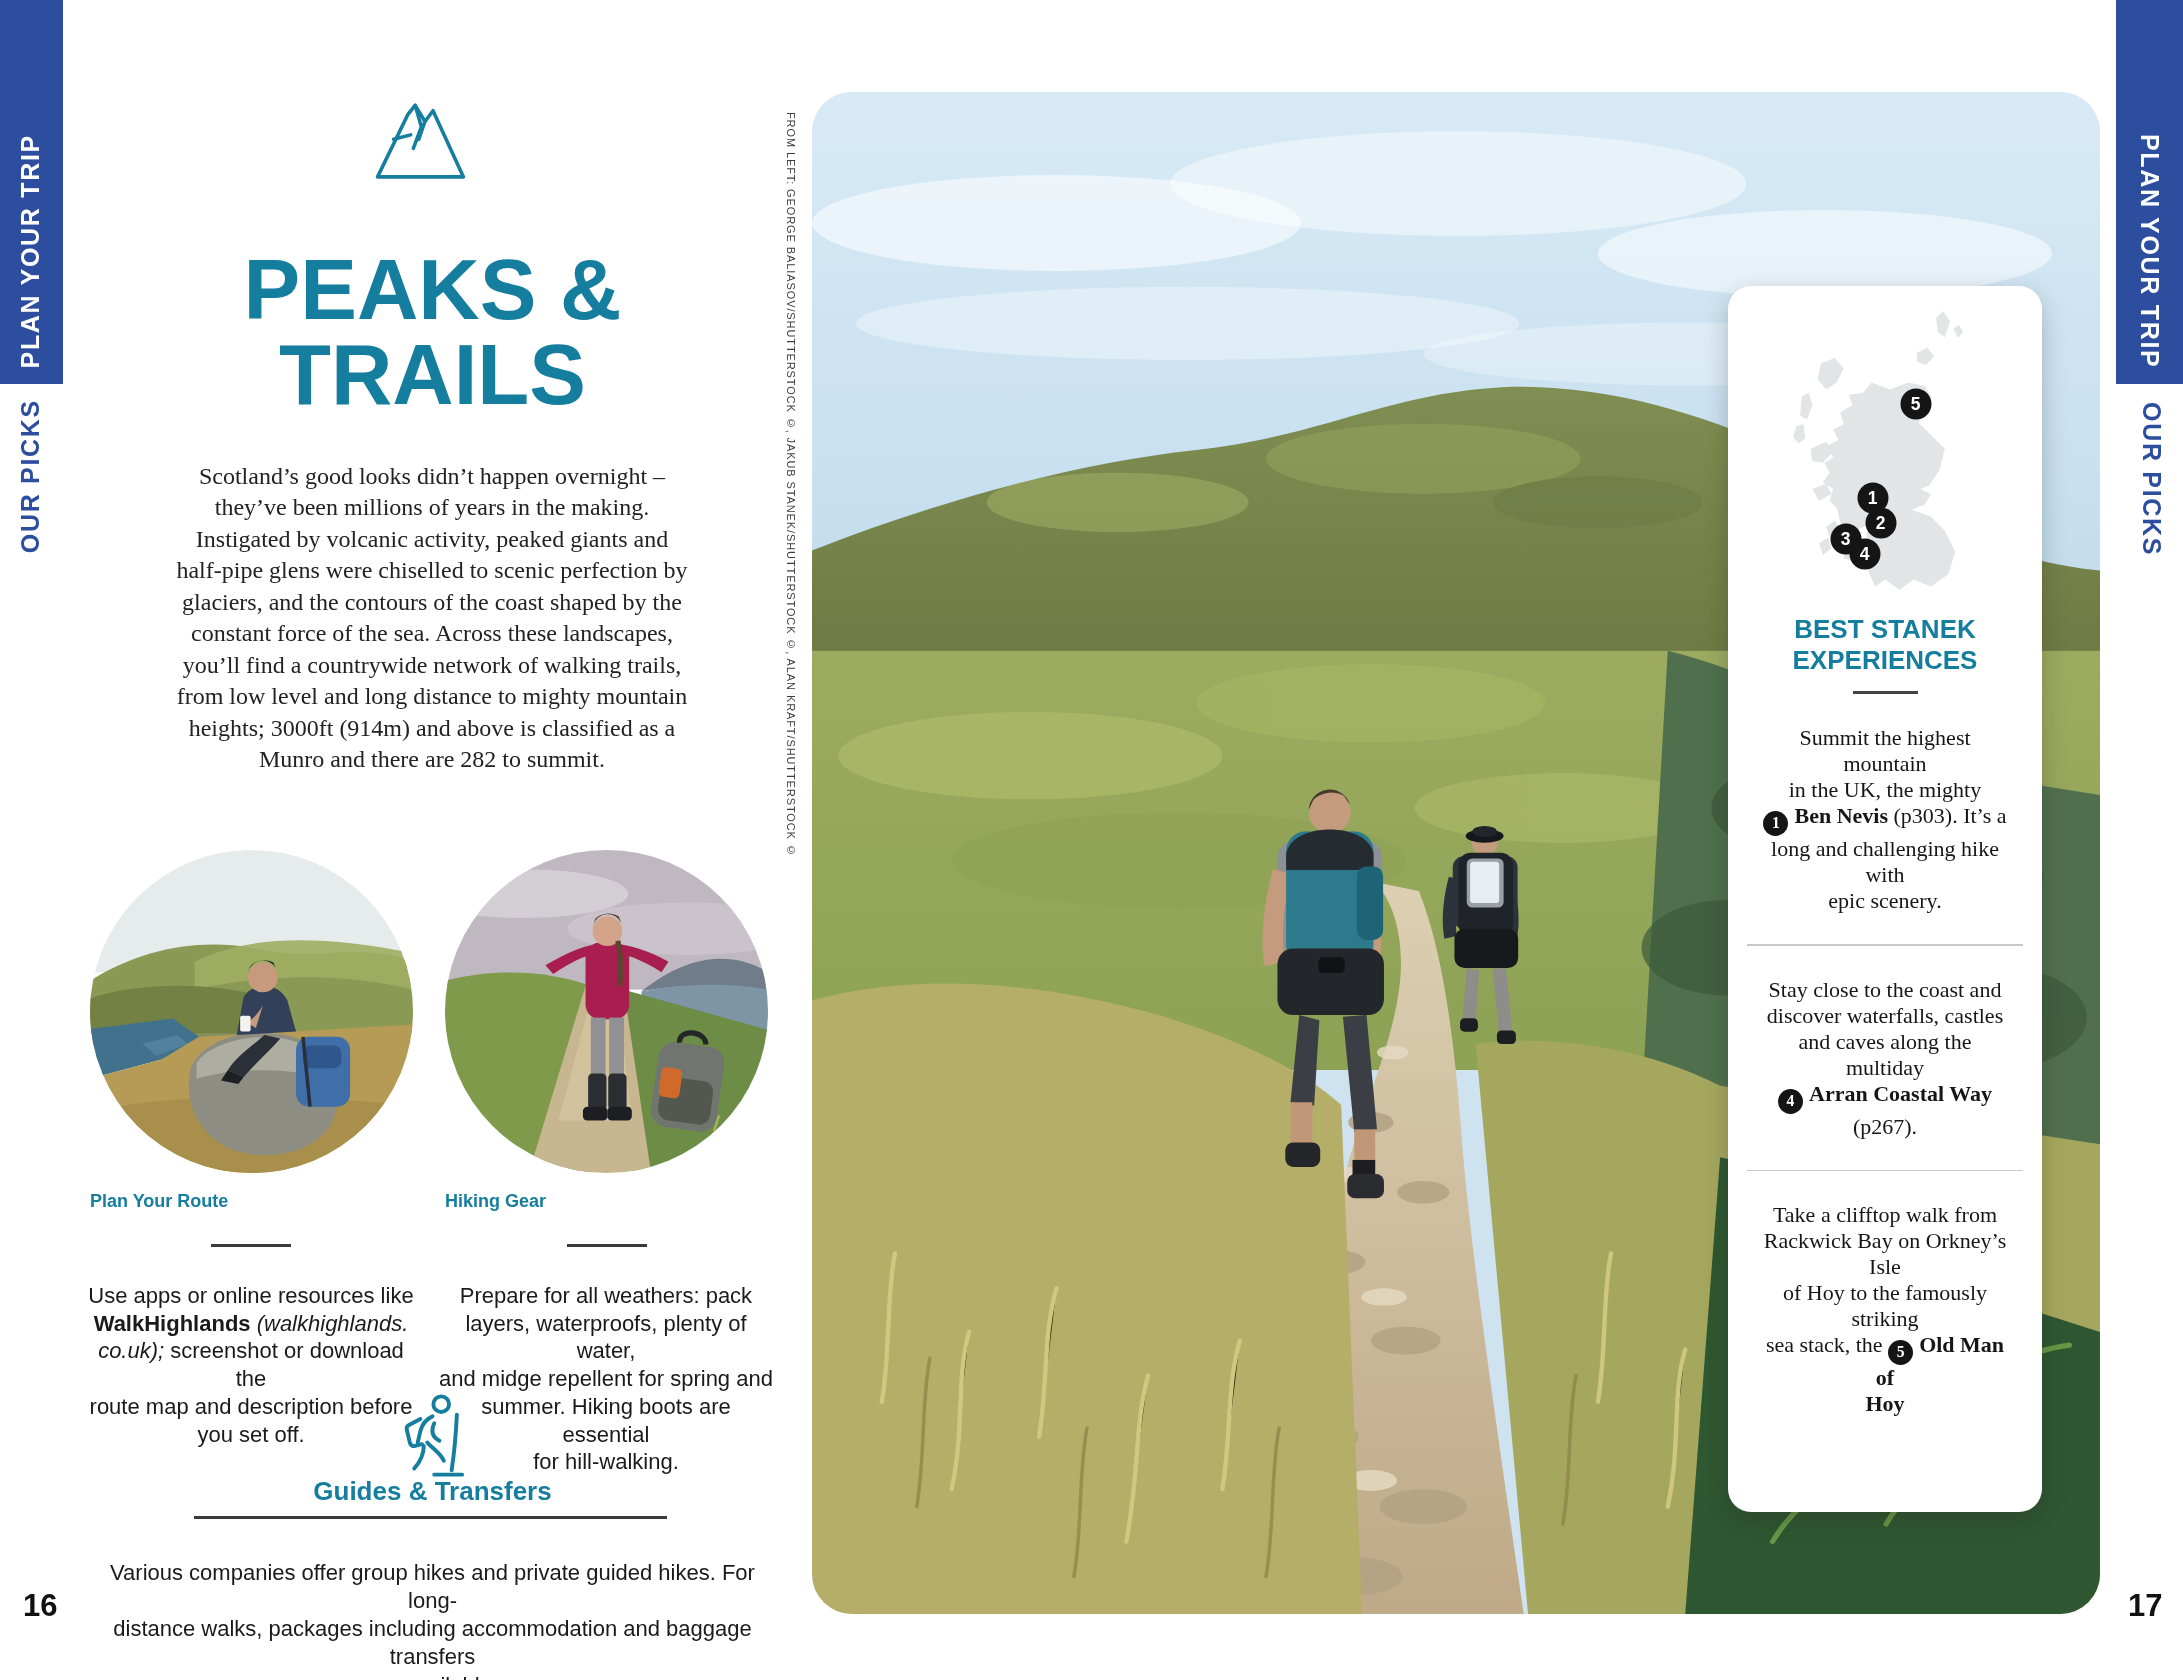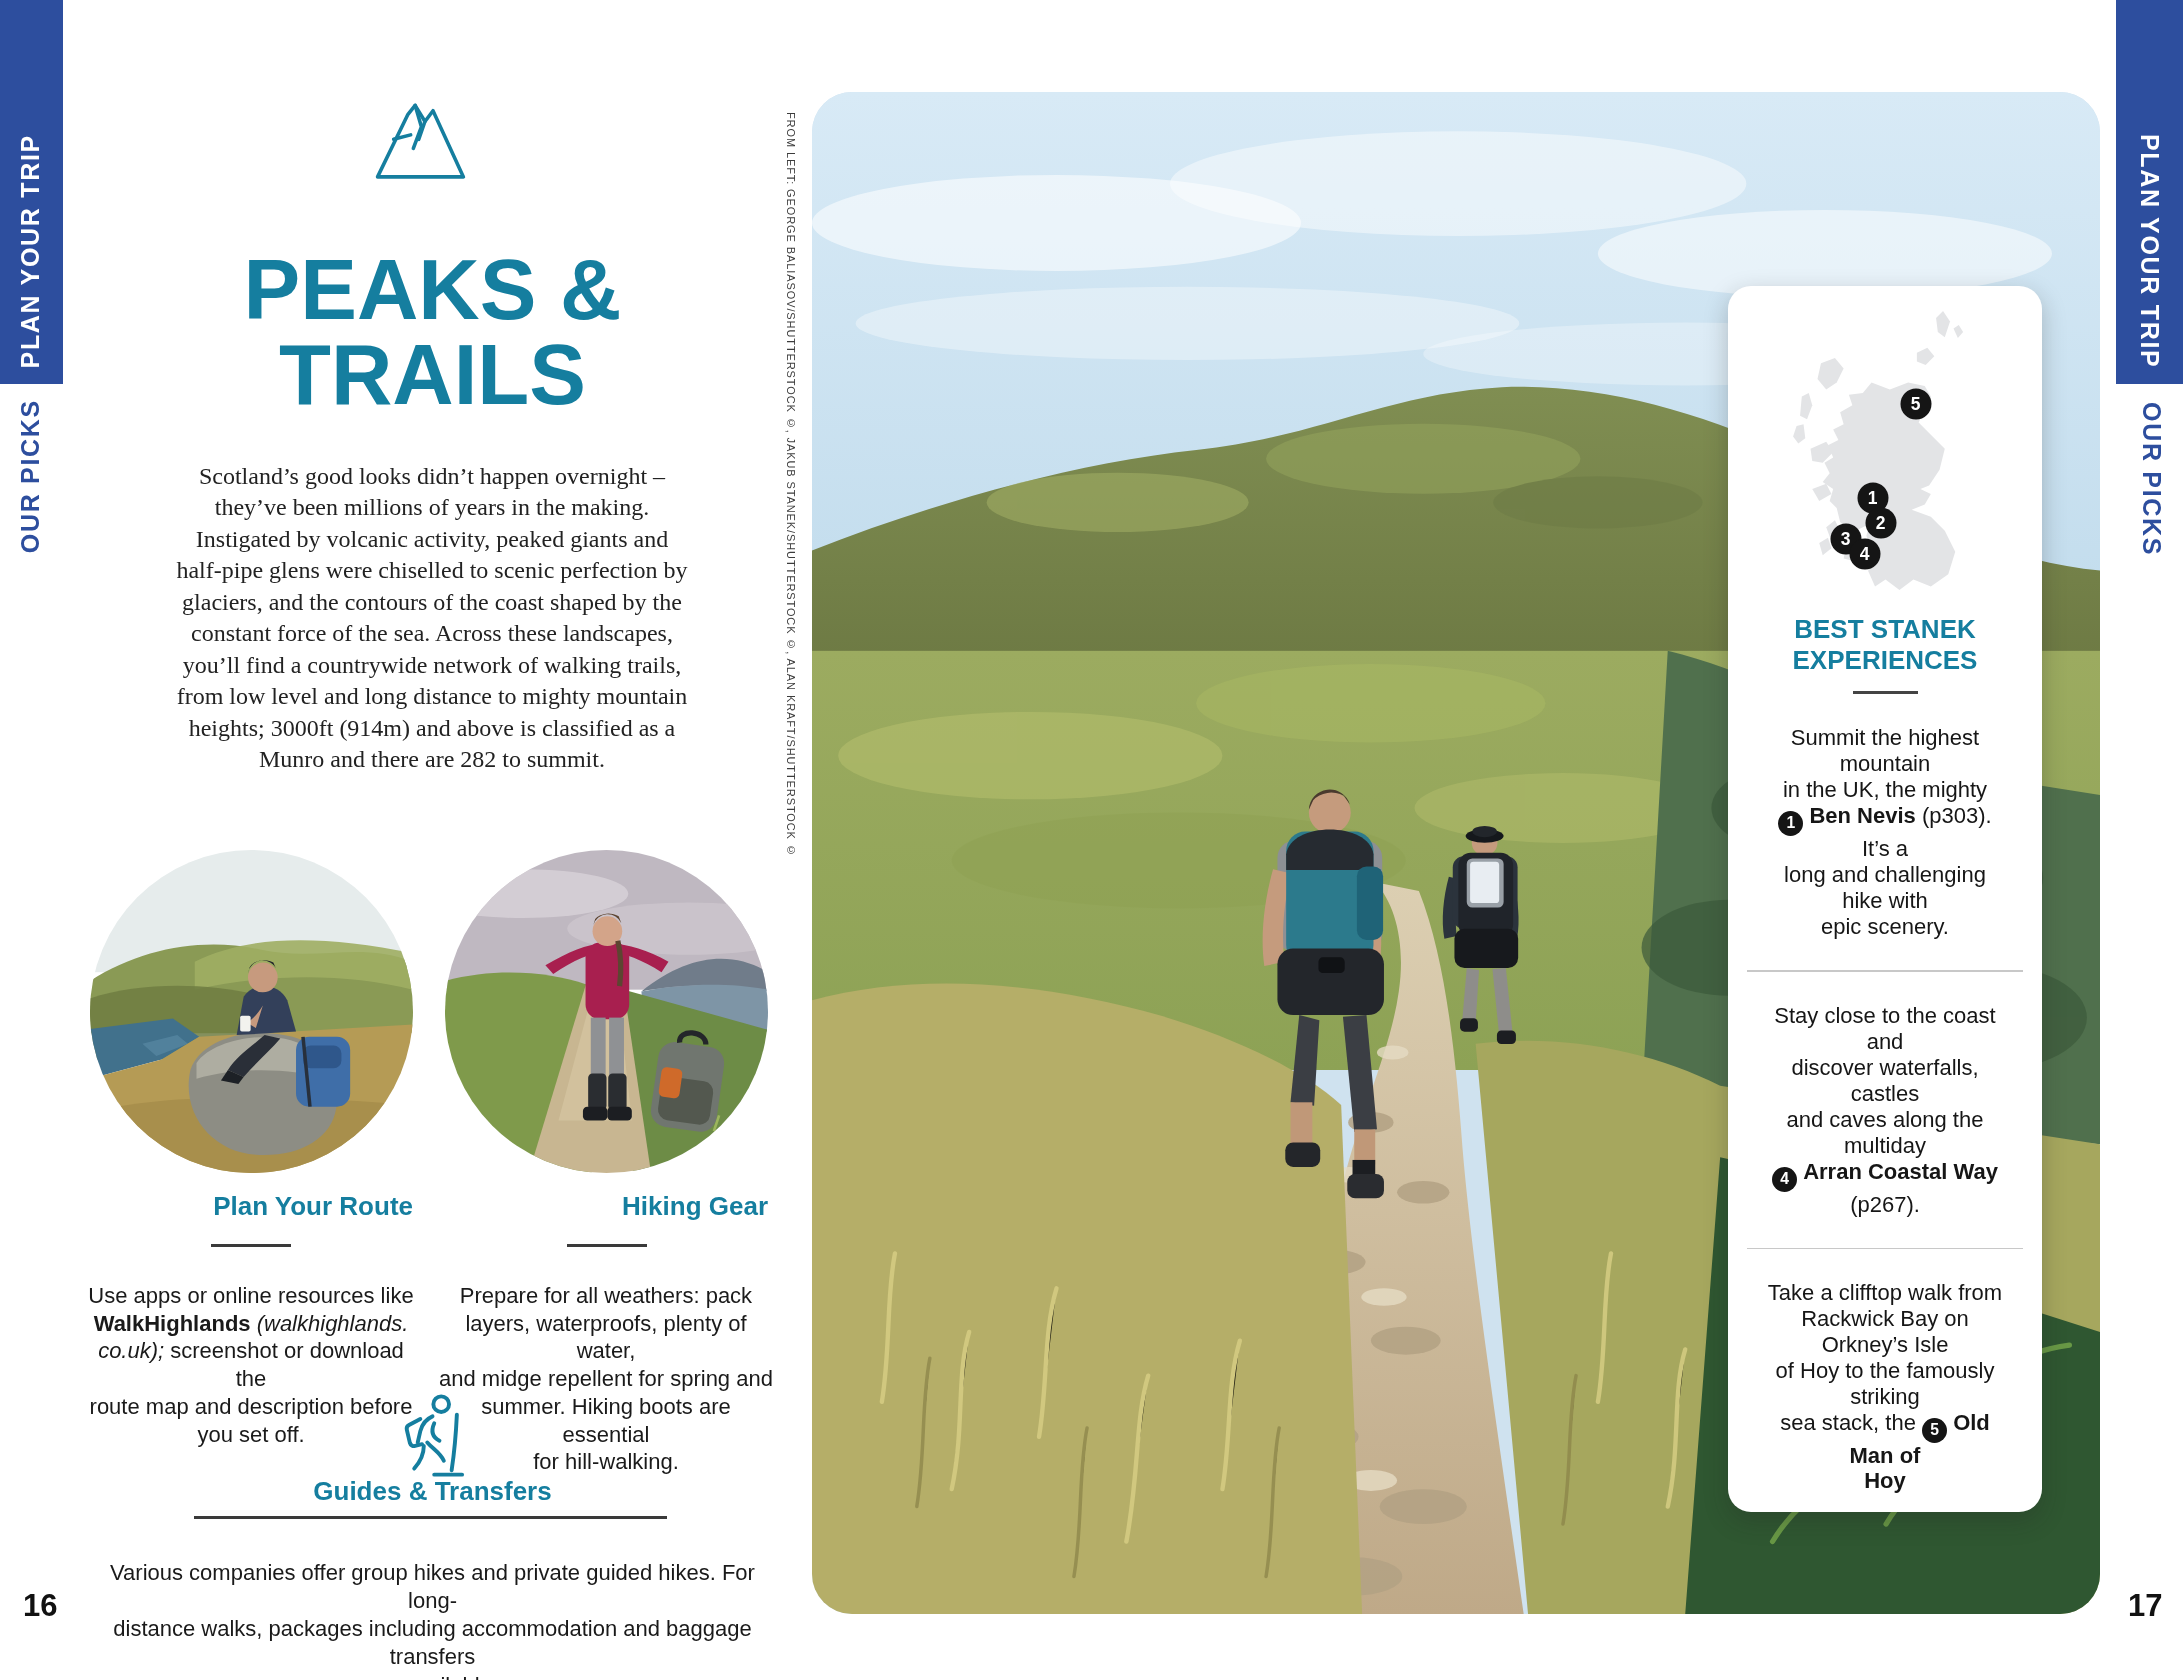--- a/index.html
+++ b/index.html
@@ -30,22 +30,22 @@
              white-space:pre-line;}
   .intro{position:absolute;left:74px;top:437px;width:716px;text-align:center;
          font-family:"Liberation Serif",serif;font-size:24px;line-height:1.31;color:#222;
          white-space:pre-line;}
 
   .thumb{position:absolute;top:850px;width:323px;height:323px;border-radius:50%;overflow:hidden;}
   .thumb-1{left:90px;}
   .thumb-2{left:445px;}
   .thumb svg{display:block;width:100%;height:100%;}
 
-  .sec-title{position:absolute;width:323px;text-align:right;color:#157e9f;
-             font-weight:bold;font-size:26px;}
+  .sec-title{position:absolute;width:323px;text-align:left;color:#157e9f;
+             font-weight:bold;font-size:18px;}
   .sec-title-1{left:90px;top:1191px;}
   .sec-title-2{left:445px;top:1191px;}
   .mini-rule{position:absolute;height:2.6px;background:#3a3a3a;}
   .rule-1{left:211px;top:1244px;width:80px;}
   .rule-2{left:567px;top:1244px;width:80px;}
   .col-body{position:absolute;top:1260px;width:342px;text-align:center;font-size:22px;
             line-height:1.26;white-space:pre-line;}
   .col-1{left:80px;}
   .col-2{left:435px;}
   .b{font-weight:bold;}
@@ -76,21 +76,21 @@
         padding:15.7px 17.5px 21px;}
   .card-map{position:relative;width:279px;height:304px;}
   .card-map svg{display:block;width:100%;height:100%;}
   .marker{position:absolute;width:31px;height:31px;border-radius:50%;background:#151515;
           color:#fff;font-weight:bold;font-size:17.5px;display:flex;align-items:center;
           justify-content:center;transform:translate(-50%,-50%);}
   .card-heading{margin:8.7px 0 0;text-align:center;color:#157e9f;font-weight:bold;
                 font-size:26px;line-height:1.18;white-space:pre-line;}
   .card-rule{width:65px;height:2.6px;background:#444;margin:15.7px auto 5.2px;}
   .entry{margin:17px;padding:14px 0 13px;text-align:center;font-size:22px;line-height:1.18;
-         color:#161616;white-space:pre-line;}
+         color:#161616;white-space:pre-line;font-family:Liberation Serif, serif;}
   .entry-divider{height:0.9px;background:#c8c8c8;margin:0 1.7px;}
   .badge{display:inline-flex;width:25px;height:25px;border-radius:50%;background:#151515;
          color:#fff;font-weight:bold;font-size:15.7px;align-items:center;justify-content:center;
          vertical-align:-5.2px;margin-right:6.1px;white-space:normal;}
 </style>
 </head>
 <body>
 
 <div class="page">
 

